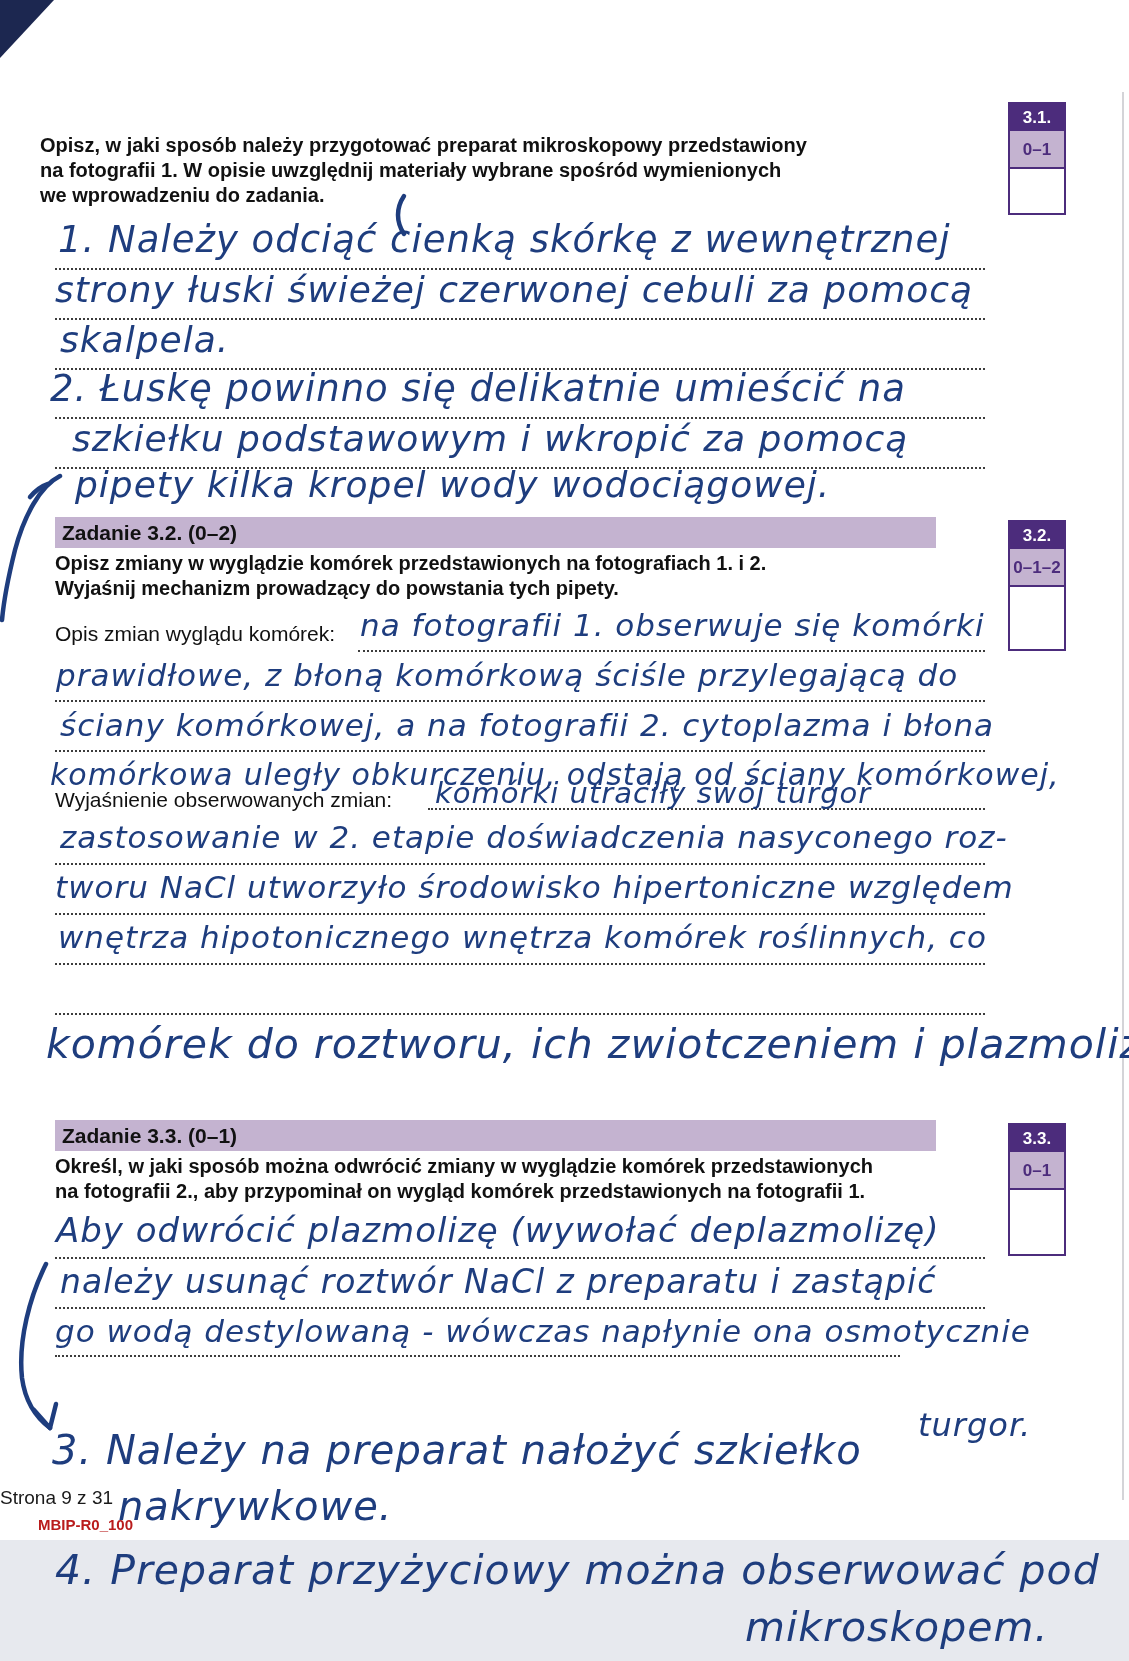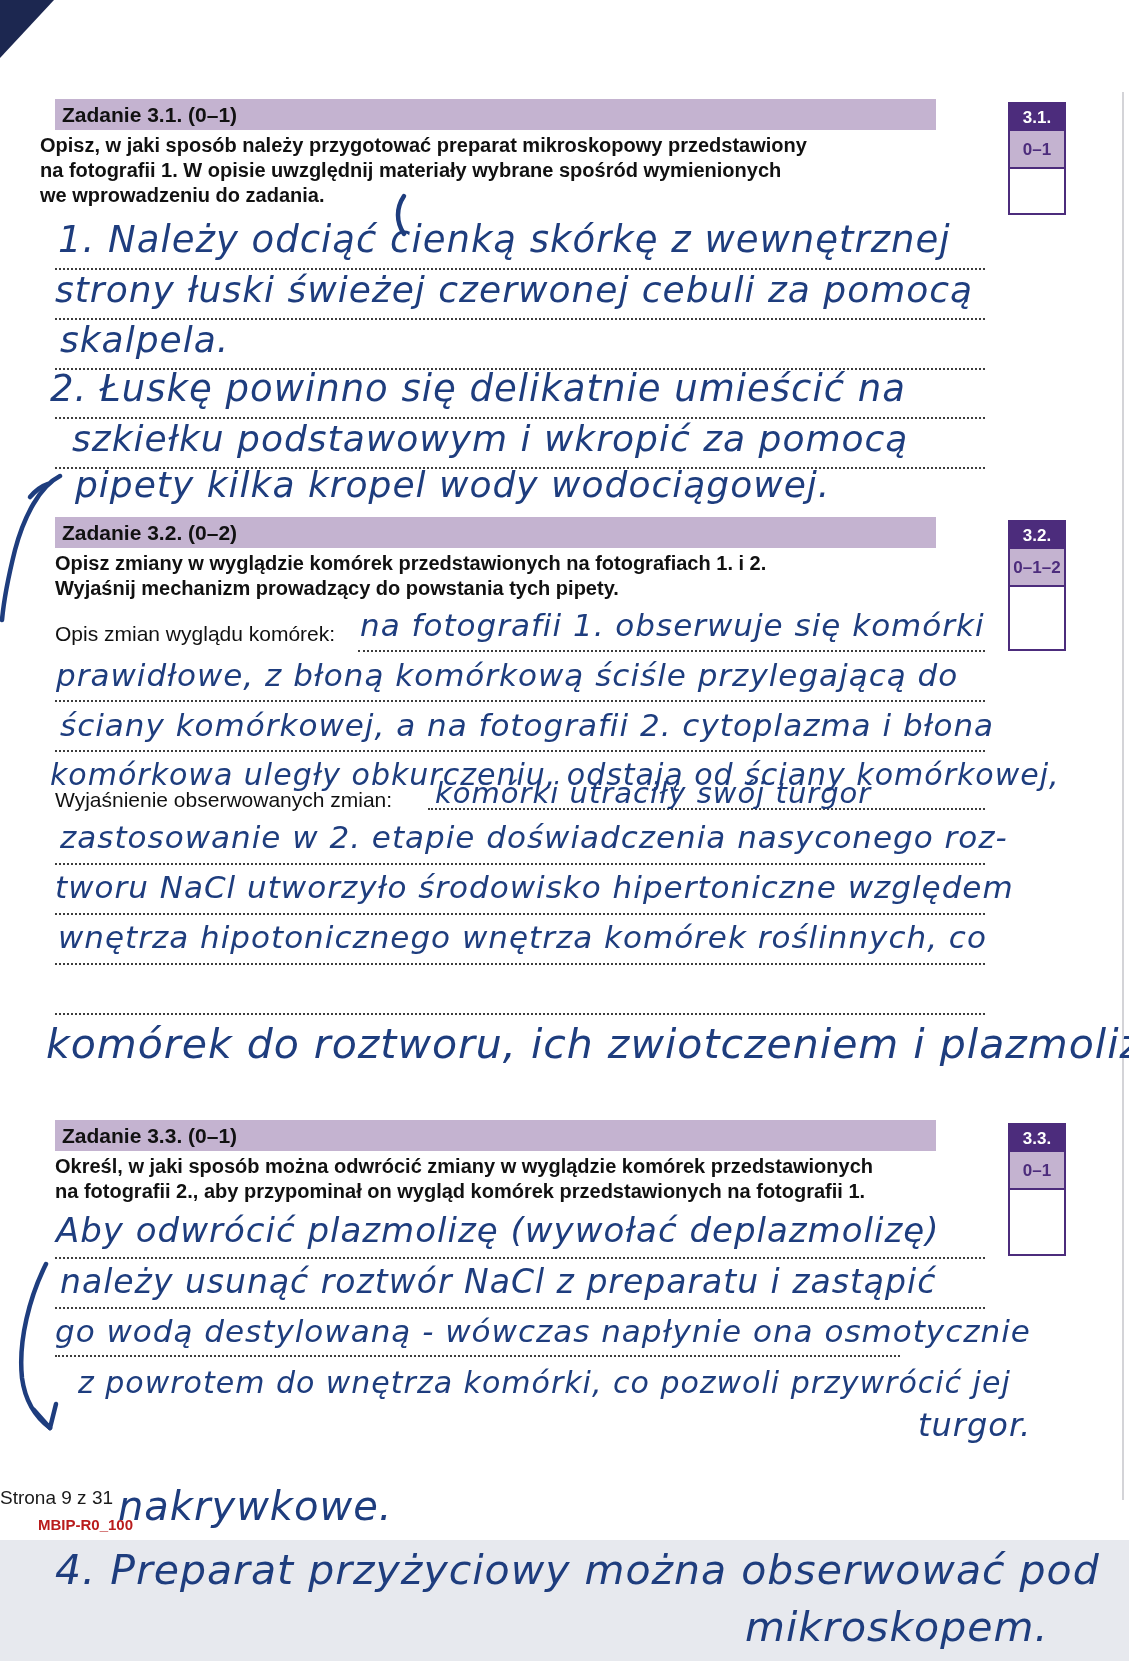--- a/index.html
+++ b/index.html
@@ -42,21 +42,20 @@
 </style>
 </head>
 <body>
 
 <div class="page">
 
   <div class="corner"></div>
   <div class="edge-line"></div>
   <div class="bottom-strip"></div>
 
-  <div class="taskbar" style="top:99px">Zadanie 3.1. (0–1)</div>
   <div class="prompt" style="left:40px;top:133px">
     <div>Opisz, w jaki sposób należy przygotować preparat mikroskopowy przedstawiony</div>
     <div>na fotografii 1. W opisie uwzględnij materiały wybrane spośród wymienionych</div>
     <div>we wprowadzeniu do zadania.</div>
   </div>
   <div class="scorebox" style="top:102px">
     <div class="sb-id">3.1.</div>
     <div class="sb-range">0–1</div>
     <div class="sb-empty" style="height:44px"></div>
   </div>
@@ -117,22 +116,22 @@
     <div class="sb-empty" style="height:64px"></div>
   </div>
 
   <div class="dotline" style="left:55px;top:1257px;width:930px"></div>
   <div class="dotline" style="left:55px;top:1307px;width:930px"></div>
   <div class="dotline" style="left:55px;top:1355px;width:845px"></div>
 
   <div class="hw" style="left:56px;top:1212px;font-size:34px">Aby odwrócić plazmolizę (wywołać deplazmolizę)</div>
   <div class="hw" style="left:60px;top:1264px;font-size:33px">należy usunąć roztwór NaCl z preparatu i zastąpić</div>
   <div class="hw" style="left:55px;top:1314px;font-size:31px">go wodą destylowaną - wówczas napłynie ona osmotycznie</div>
-  <div class="hw" style="left:78px;top:1366px;font-size:30px">z powrotem do wnętrza komórki, co pozwoli przywrócić jej</div>
   <div class="hw" style="left:918px;top:1408px;font-size:32px">turgor.</div>
+  <div class="hw" style="left:52px;top:1428px;font-size:40px">3. Należy na preparat nałożyć szkiełko</div>
   <div class="hw" style="left:118px;top:1484px;font-size:40px">nakrywkowe.</div>
 
   <div class="pageno">Strona 9 z 31</div>
   <div class="doccode">MBIP-R0_100</div>
 
   <div class="hw" style="left:55px;top:1548px;font-size:41px">4. Preparat przyżyciowy można obserwować pod</div>
   <div class="hw" style="left:745px;top:1605px;font-size:41px">mikroskopem.</div>
 
   <svg class="penmarks" viewBox="0 0 1129 1661">
     <g fill="none" stroke="#1e3d7e" stroke-width="4.5" stroke-linecap="round">

